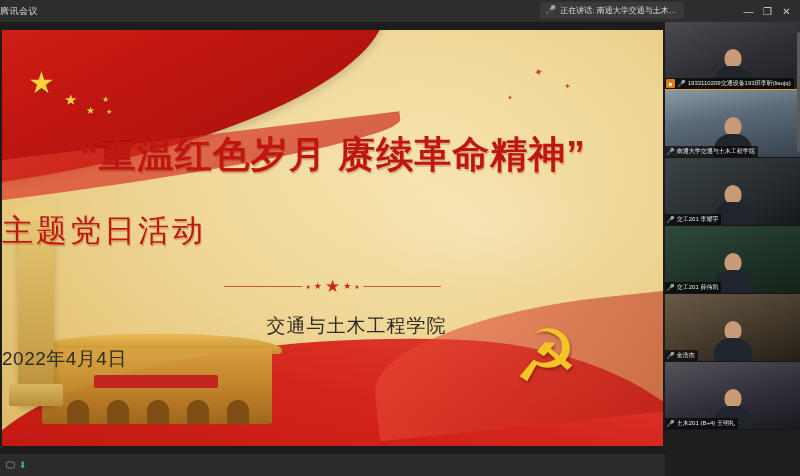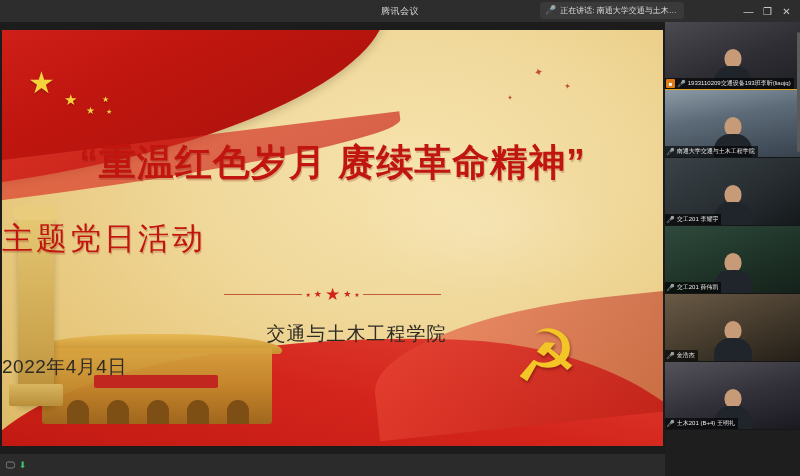--- a/index.html
+++ b/index.html
@@ -7,21 +7,21 @@
     width:800px; height:476px;
     background:#2b2b2b;
     font-family:"Liberation Sans","DejaVu Sans",sans-serif;
     overflow:hidden;
   }
   #app { position:relative; width:800px; height:476px; background:#2f2f2f; }
 
   
   .titlebar{
     position:absolute; top:0; left:0; width:800px; height:22px;
-    background:#2d2d2d; display:flex; align-items:center; justify-content:center;
+    background:#2d2d2d; display:flex; align-items:center; 
   }
   .titlebar-title{ font-size:9px; color:#d8d8d8; letter-spacing:.5px; }
   .speaking-pill{
     position:absolute; left:540px; top:2px; height:17px;
     display:flex; align-items:center; gap:4px;
     background:#3a3a3a; border-radius:3px; padding:0 7px 0 5px;
     max-width:160px; overflow:hidden;
   }
   .speaking-pill .mic{ color:#c4403a; font-size:9px; line-height:1; }
   .speaking-text{ font-size:8px; color:#dcdcdc; white-space:nowrap; }
@@ -128,21 +128,21 @@
     position:absolute; right:40px; top:120px; width:280px; height:150px;
     background:radial-gradient(ellipse at 50% 50%, rgba(255,255,255,.16), rgba(255,255,255,0) 66%);
     pointer-events:none;
   }
   .bird{ position:absolute; color:#b42a1c; font-size:11px; opacity:.8; }
   .b1{ right:120px; top:36px; transform:rotate(-14deg); }
   .b2{ right:92px; top:52px; font-size:8px; transform:rotate(8deg); }
   .b3{ right:150px; top:64px; font-size:7px; transform:rotate(-4deg); }
 
   
-  .slide-text{ position:absolute; left:0; top:8px; width:608px; height:416px; }
+  .slide-text{ position:absolute; left:0; top:0; width:608px; height:416px; }
   .title-main{
     position:absolute; left:0; top:100px; width:661px; text-align:center;
     font-size:37px; font-weight:bold; color:#c0160f; letter-spacing:1px;
     text-shadow:1px 2px 0 rgba(120,10,5,.22);
     white-space:nowrap;
   }
   .title-sub{
     position:absolute; left:0; top:180px; width:661px; 
     font-size:31px; font-weight:normal; color:#c0160f; letter-spacing:3px;
     text-shadow:1px 2px 0 rgba(120,10,5,.2);

